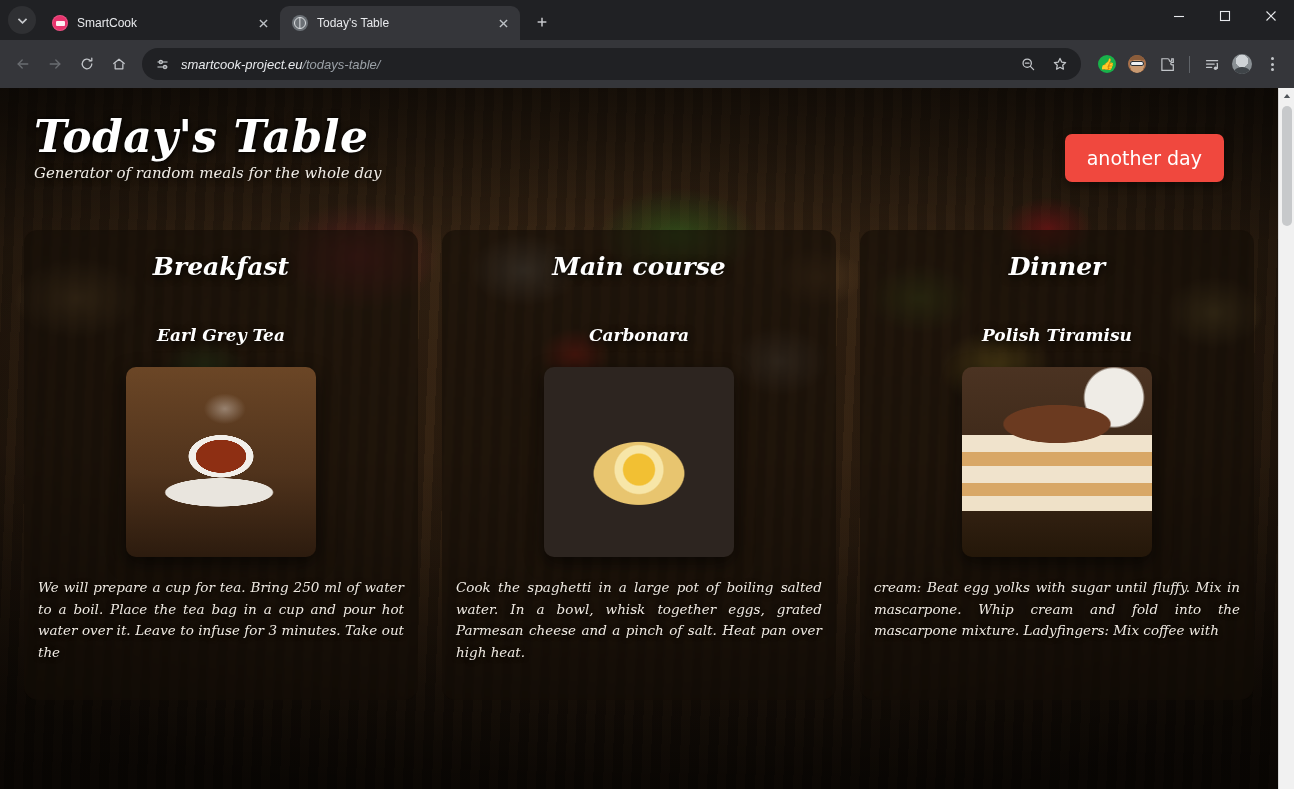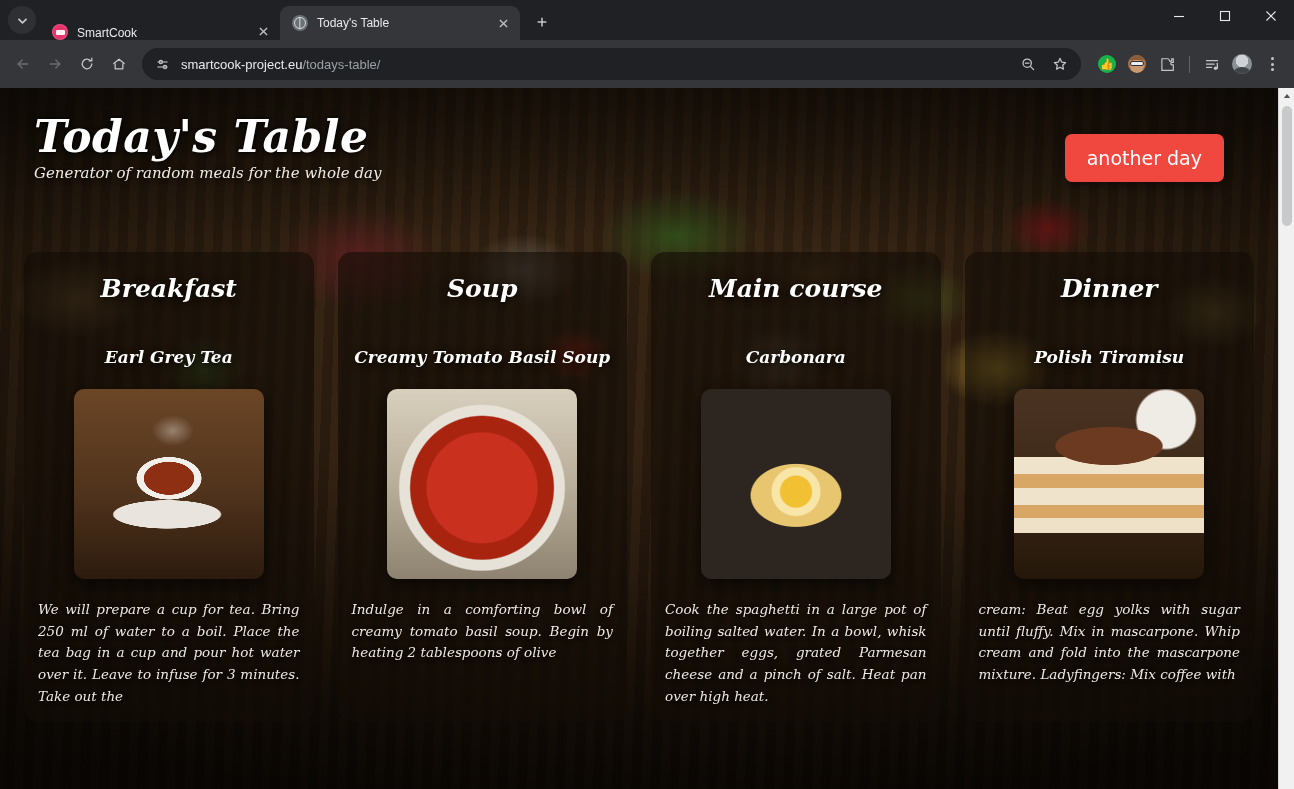--- a/index.html
+++ b/index.html
@@ -22,21 +22,21 @@
     border-radius: 50%; background: #2f3033;
     display: flex; align-items: center; justify-content: center; cursor: pointer;
   }
   .tab-list-btn svg { width: 13px; height: 13px; fill: none; stroke: #c8cacd; stroke-width: 2; }
 
   .tab {
     height: 34px; width: 240px; display: flex; align-items: center;
     padding: 0 8px 0 12px; border-radius: 9px 9px 0 0; gap: 9px;
     position: relative; cursor: pointer;
   }
-  .tab.inactive { background: transparent; align-items: flex-end; }
+  .tab.inactive { background: transparent; }
   .tab.active { background: #35363a; }
   .tab-favicon { width: 16px; height: 16px; flex: 0 0 16px; border-radius: 50%; display:flex; align-items:center; justify-content:center; }
   .fav-smartcook {
     background: #e8336d;
     box-shadow: inset 0 0 0 1px rgba(255,255,255,.15);
   }
   .fav-smartcook::after {
     content: ""; width: 9px; height: 5px; border-radius: 1px;
     background: #fff; opacity: .92;
   }
@@ -62,21 +62,21 @@
     width: 28px; height: 28px; margin: 0 0 4px 8px; border-radius: 50%;
     display: flex; align-items: center; justify-content: center; cursor: pointer;
   }
   .new-tab svg { width: 14px; height: 14px; stroke: #c8cacd; stroke-width: 1.7; }
 
   .wincontrols { margin-left: auto; display: flex; align-self: flex-start; }
   .wc { width: 46px; height: 32px; display: flex; align-items: center; justify-content: center; cursor: pointer; }
   .wc svg { stroke: #e8eaed; stroke-width: 1.1; fill: none; }
 
   
-  .toolbar { height: 48px; background: #35363a; display: flex; align-items: center; padding: 0 8px; gap: 2px; }
+  .toolbar { height: 48px; background: #35363a; display: flex; align-items: center; padding: 0 8px; gap: 2px; font-style: italic; }
   .tb-btn {
     width: 30px; height: 30px; border-radius: 50%;
     display: flex; align-items: center; justify-content: center; cursor: pointer; flex: 0 0 auto;
   }
   .tb-btn svg { width: 16px; height: 16px; fill: none; stroke: #c3c6ca; stroke-width: 1.6; stroke-linecap: round; stroke-linejoin: round; }
   .tb-btn.disabled svg { stroke: #6a6d71; }
 
   .omnibox {
     flex: 1; height: 32px; background: #202124; border-radius: 16px;
     display: flex; align-items: center; padding: 0 6px 0 12px; margin: 0 6px; gap: 10px;
@@ -417,26 +417,20 @@
 
         <div class="cards">
 
           <div class="card">
             <div class="card-title">Breakfast</div>
             <div class="card-meal">Earl Grey Tea</div>
             <div class="card-photo ph-tea"></div>
             <div class="card-desc">We will prepare a cup for tea. Bring 250 ml of water to a boil. Place the tea bag in a cup and pour hot water over it. Leave to infuse for 3 minutes. Take out the</div>
           </div>
 
-          <div class="card shift">
-            <div class="card-title">Soup</div>
-            <div class="card-meal">Creamy Tomato Basil Soup</div>
-            <div class="card-photo ph-soup"></div>
-            <div class="card-desc">Indulge in a comforting bowl of creamy tomato basil soup. Begin by heating 2 tablespoons of olive</div>
-          </div>
 
           <div class="card">
             <div class="card-title">Main course</div>
             <div class="card-meal">Carbonara</div>
             <div class="card-photo ph-carb"></div>
             <div class="card-desc">Cook the spaghetti in a large pot of boiling salted water. In a bowl, whisk together eggs, grated Parmesan cheese and a pinch of salt. Heat pan over high heat.</div>
           </div>
 
           <div class="card">
             <div class="card-title">Dinner</div>

